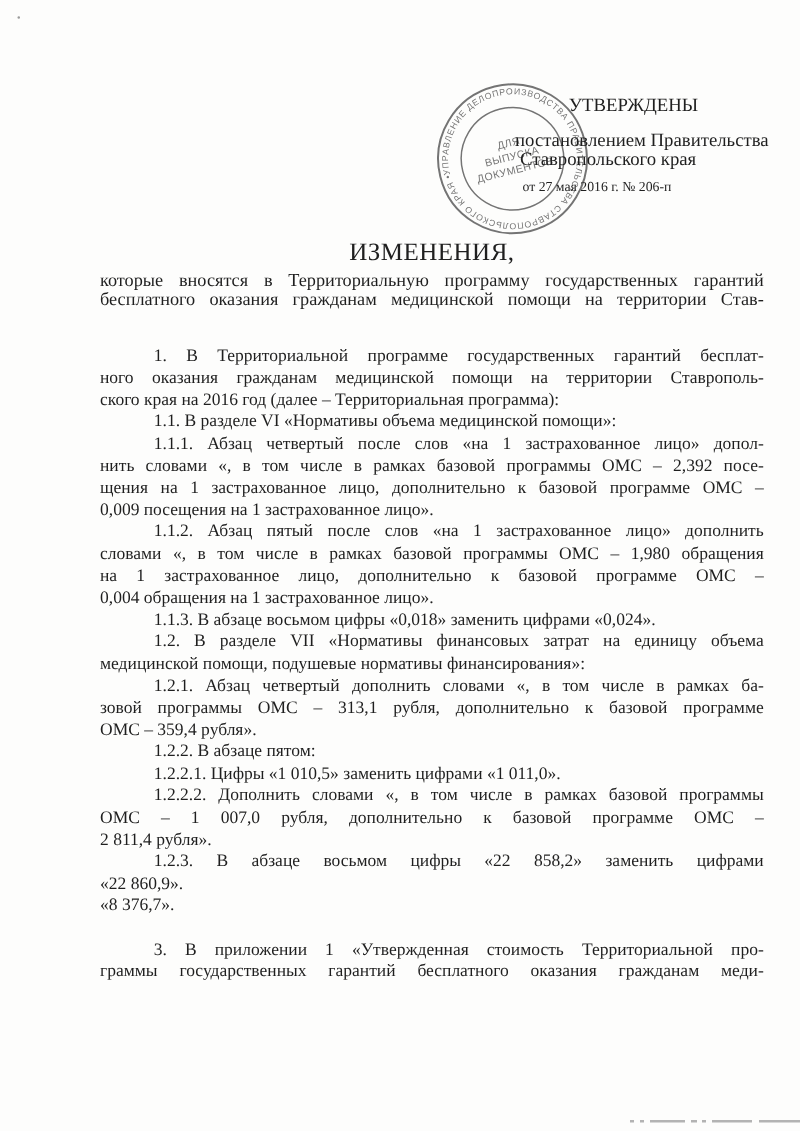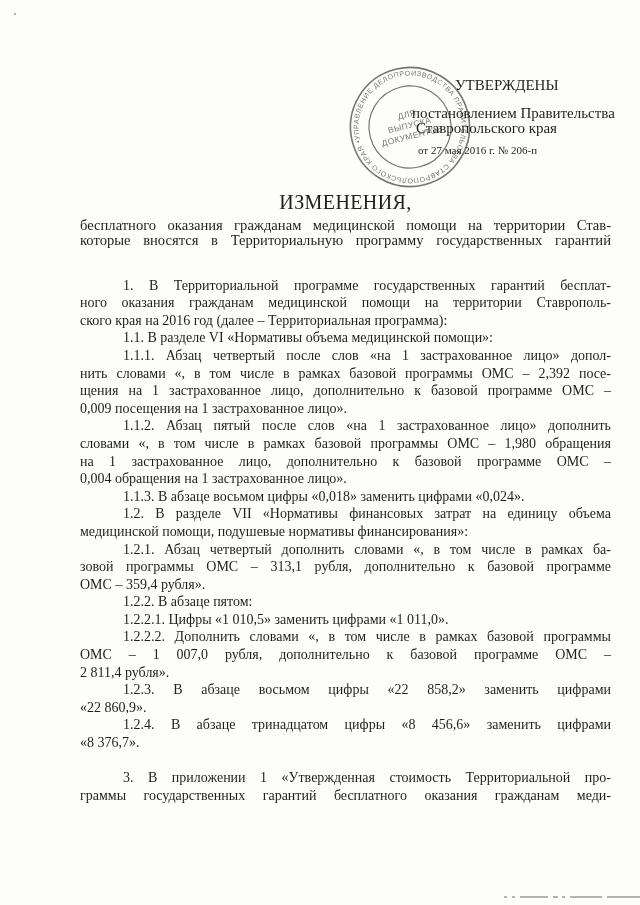--- a/index.html
+++ b/index.html
@@ -75,22 +75,22 @@
   <div class="approval">
       <div class="aline">УТВЕРЖДЕНЫ</div>
       <div class="aline">постановлением Правительства</div>
       <div class="aline">Ставропольского края</div>
       <div class="aline">от 27 мая 2016 г. № 206-п</div>
     </div>
 
   <div class="main">
     <div class="doc-title">ИЗМЕНЕНИЯ,</div>
     <div class="subtitle">
+        <div class="line jl">которые вносятся в Территориальную программу государственных гарантий</div>
         <div class="line jl">бесплатного оказания гражданам медицинской помощи на территории Став-</div>
-        <div class="line jl">которые вносятся в Территориальную программу государственных гарантий</div>
       </div>
     <div class="body-text">
         <div class="para">
           <div class="line jl ind">1. В Территориальной программе государственных гарантий бесплат-</div>
           <div class="line jl">ного оказания гражданам медицинской помощи на территории Ставрополь-</div>
           <div class="line">ского края на 2016 год (далее – Территориальная программа):</div>
         </div>
         <div class="para">
           <div class="line ind">1.1. В разделе VI «Нормативы объема медицинской помощи»:</div>
         </div>
@@ -127,21 +127,20 @@
         <div class="para">
           <div class="line jl ind">1.2.2.2. Дополнить словами «, в том числе в рамках базовой программы</div>
           <div class="line jl">ОМС – 1 007,0 рубля, дополнительно к базовой программе ОМС –</div>
           <div class="line">2 811,4 рубля».</div>
         </div>
         <div class="para">
           <div class="line jl ind">1.2.3. В абзаце восьмом цифры «22 858,2» заменить цифрами</div>
           <div class="line">«22 860,9».</div>
         </div>
         <div class="para">
-          <div class="line jl ind">1.2.4. В абзаце тринадцатом цифры «8 456,6» заменить цифрами</div>
           <div class="line">«8 376,7».</div>
         </div>
         <div class="para space">
           <div class="line jl ind">3. В приложении 1 «Утвержденная стоимость Территориальной про-</div>
           <div class="line jl">граммы государственных гарантий бесплатного оказания гражданам меди-</div>
         </div>
       </div>
   </div>
 
   <div class="bottom-dashes"></div>

